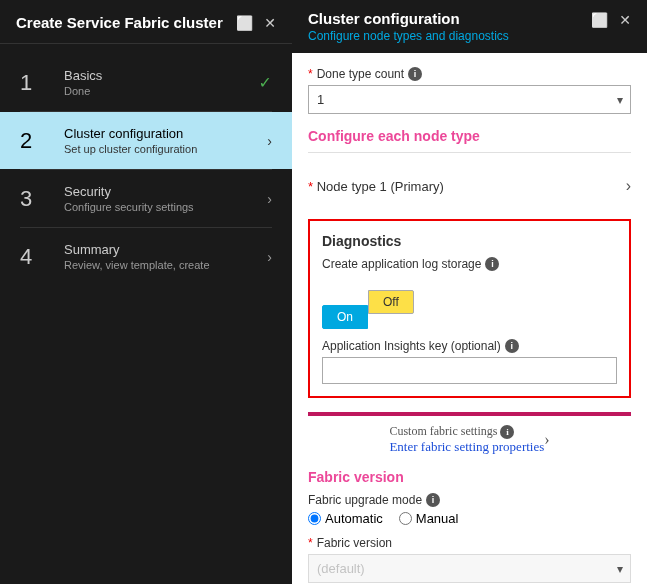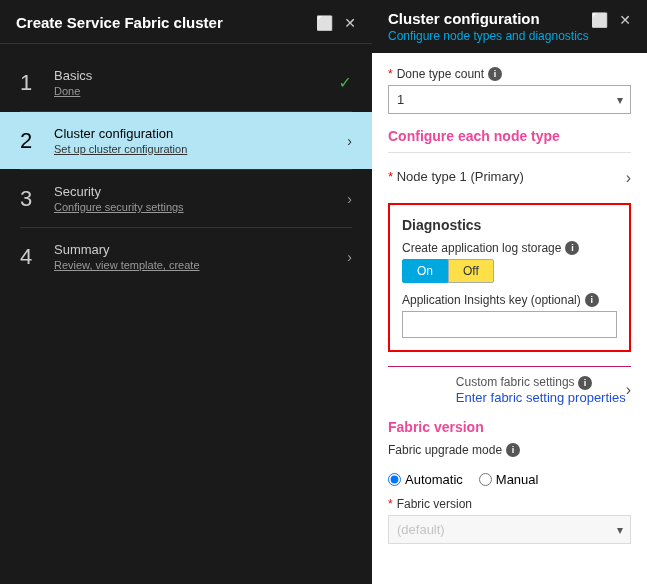--- a/index.html
+++ b/index.html
@@ -6,21 +6,21 @@
     body {
       font-family: 'Segoe UI', Arial, sans-serif;
       font-size: 13px;
       background: #f0f0f0;
       display: flex;
       width: 647px;
       height: 584px;
       overflow: hidden;
     }
     .left-panel {
-      width: 372px;
+      width: 292px;
       background: #1a1a1a;
       color: #fff;
       flex-shrink: 0;
       display: flex;
       flex-direction: column;
     }
     .left-header {
       background: #1a1a1a;
       padding: 14px 16px 12px 16px;
       display: flex;
@@ -65,33 +65,32 @@
       font-size: 22px;
       font-weight: 300;
       color: #ccc;
       width: 30px;
       flex-shrink: 0;
     }
     .step-item.active .step-number {
       color: #000;
     }
     .step-content {
-      margin-left: 4px;
+      margin-left: 14px;
       flex: 1;
     }
     .step-title {
       font-size: 13px;
       font-weight: 500;
       color: #ccc;
     }
     .step-subtitle {
       font-size: 11px;
       color: #999;
       margin-top: 2px;
-      text-decoration: underline;
     }
     .step-item.active .step-subtitle {
       color: #333;
     }
     .step-chevron {
       color: #999;
       font-size: 14px;
     }
     .step-item.active .step-chevron {
       color: #333;
@@ -194,23 +193,23 @@
       font-size: 12px;
     }
     .section-title {
       font-size: 14px;
       font-weight: 600;
       color: #ec4899;
       margin-bottom: 8px;
     }
     .node-type-row {
       display: flex;
-      align-items: flex-start;
+      align-items: center;
       justify-content: space-between;
-      padding: 16px 0;
+      padding: 24px 0;
       border-top: 1px solid #e0e0e0;
       cursor: pointer;
     }
     .node-type-label {
       font-size: 13px;
       font-weight: 500;
       color: #333;
     }
     .node-type-sublabel {
       font-size: 11px;
@@ -243,42 +242,44 @@
       border: 1px solid #aaa;
       cursor: pointer;
       font-size: 12px;
       background: #fde047;
       color: #333;
     }
     .toggle-btn.active {
       background: #00a8e0;
       color: #fff;
       border-color: #00a8e0;
+      margin-top: 30px;
     }
     .toggle-btn:first-child {
       border-radius: 2px 0 0 2px;
     }
     .toggle-btn:last-child {
       border-radius: 0 2px 2px 0;
     }
     .text-input {
       width: 100%;
       padding: 5px 8px;
       border: 1px solid #aaa;
       font-size: 13px;
       color: #333;
       background: #fff;
     }
     .custom-fabric-row {
       display: flex;
       align-items: center;
-      justify-content: flex-end;
+      justify-content: center;
       padding: 8px 0 4px 0;
-      border-top: 1px solid #be185d;
-      cursor: pointer;
+      border-top: 4px solid #be185d;
+      cursor: pointer;
+      font-family: Liberation Serif, serif;
     }
     .custom-fabric-label {
       font-size: 12px;
       color: #555;
     }
     .custom-fabric-value {
       font-size: 13px;
       color: #1d4ed8;
       font-weight: 500;
     }
@@ -290,21 +291,20 @@
       align-items: center;
       gap: 16px;
       margin-top: 4px;
       margin-bottom: 10px;
     }
     .radio-option {
       display: flex;
       align-items: center;
       gap: 4px;
       cursor: pointer;
-      margin-top: 11px;
     }
     .radio-option input[type="radio"] {
       cursor: pointer;
     }
     .disabled-select {
       width: 100%;
       padding: 6px 28px 6px 8px;
       border: 1px solid #ccc;
       background: #f5f5f5;
       font-size: 13px;

